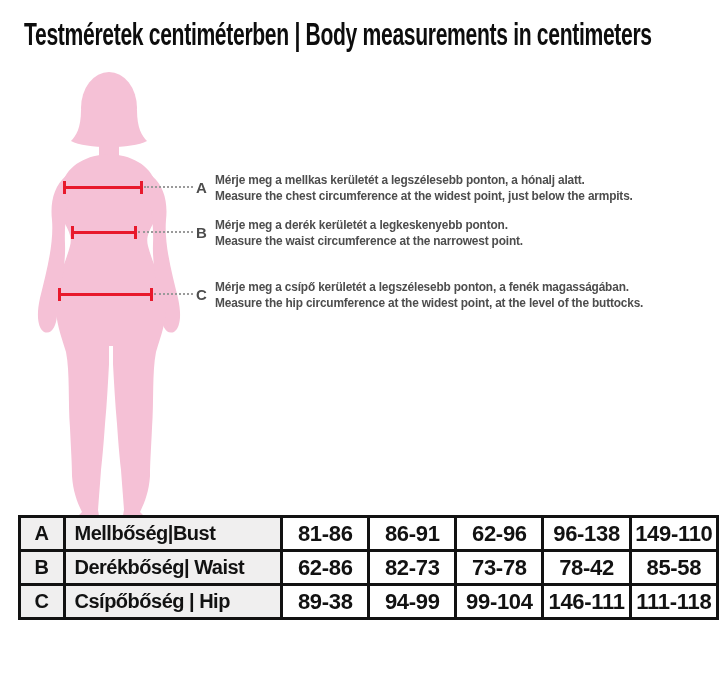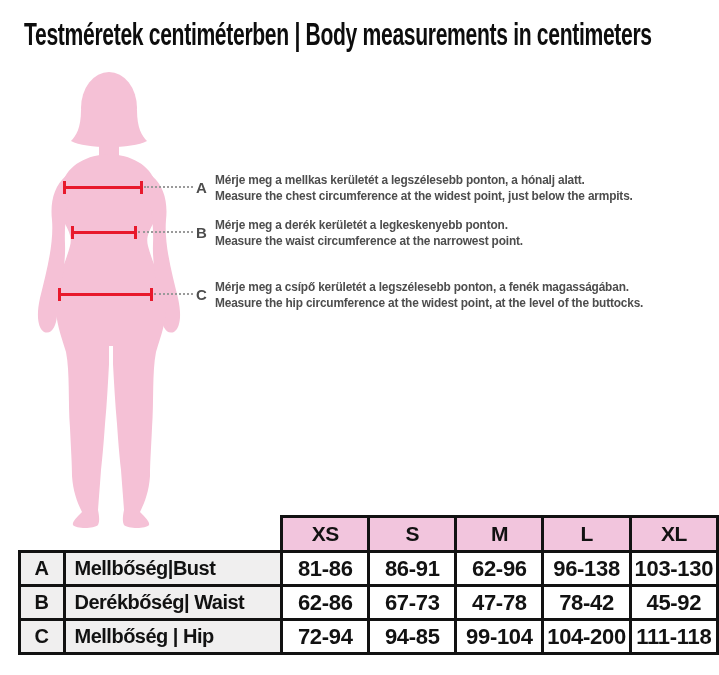--- a/index.html
+++ b/index.html
@@ -82,52 +82,43 @@
   <div class="mtick" style="left:150px;top:288px;"></div>
   <div class="dots" style="left:154px;top:293px;width:39px;"></div>
   <div class="mletter" style="left:196px;top:286px;">C</div>
   <div class="ann" style="left:215px;top:279px;">
     <div>Mérje meg a csípő kerületét a legszélesebb ponton, a fenék magasságában.</div>
     <div>Measure the hip circumference at the widest point, at the level of the buttocks.</div>
   </div>
 
   <table class="size">
     <tbody>
-        <tr>
-      <td class="corner"></td>
-      <td class="corner"></td>
-      <th class="size-h">XS</th>
-      <th class="size-h">S</th>
-      <th class="size-h">M</th>
-      <th class="size-h">L</th>
-      <th class="size-h">XL</th>
-    </tr>
     <tr>
       <td class="letter">A</td>
       <td class="lbl">Mellbőség|Bust</td>
       <td class="val">81-86</td>
       <td class="val">86-91</td>
       <td class="val">62-96</td>
       <td class="val">96-138</td>
-      <td class="val">103-130</td>
+      <td class="val">149-110</td>
     </tr>
     <tr>
       <td class="letter">B</td>
       <td class="lbl">Derékbőség| Waist</td>
       <td class="val">62-86</td>
-      <td class="val">67-73</td>
-      <td class="val">47-78</td>
+      <td class="val">82-73</td>
+      <td class="val">73-78</td>
       <td class="val">78-42</td>
-      <td class="val">45-92</td>
+      <td class="val">85-58</td>
     </tr>
     <tr>
       <td class="letter">C</td>
-      <td class="lbl">Mellbőség | Hip</td>
-      <td class="val">72-94</td>
-      <td class="val">94-85</td>
+      <td class="lbl">Csípőbőség | Hip</td>
+      <td class="val">89-38</td>
+      <td class="val">94-99</td>
       <td class="val">99-104</td>
-      <td class="val">104-200</td>
+      <td class="val">146-111</td>
       <td class="val">111-118</td>
     </tr>
   </tbody>
     </table>
 
 </div>
 
 </body></html>

